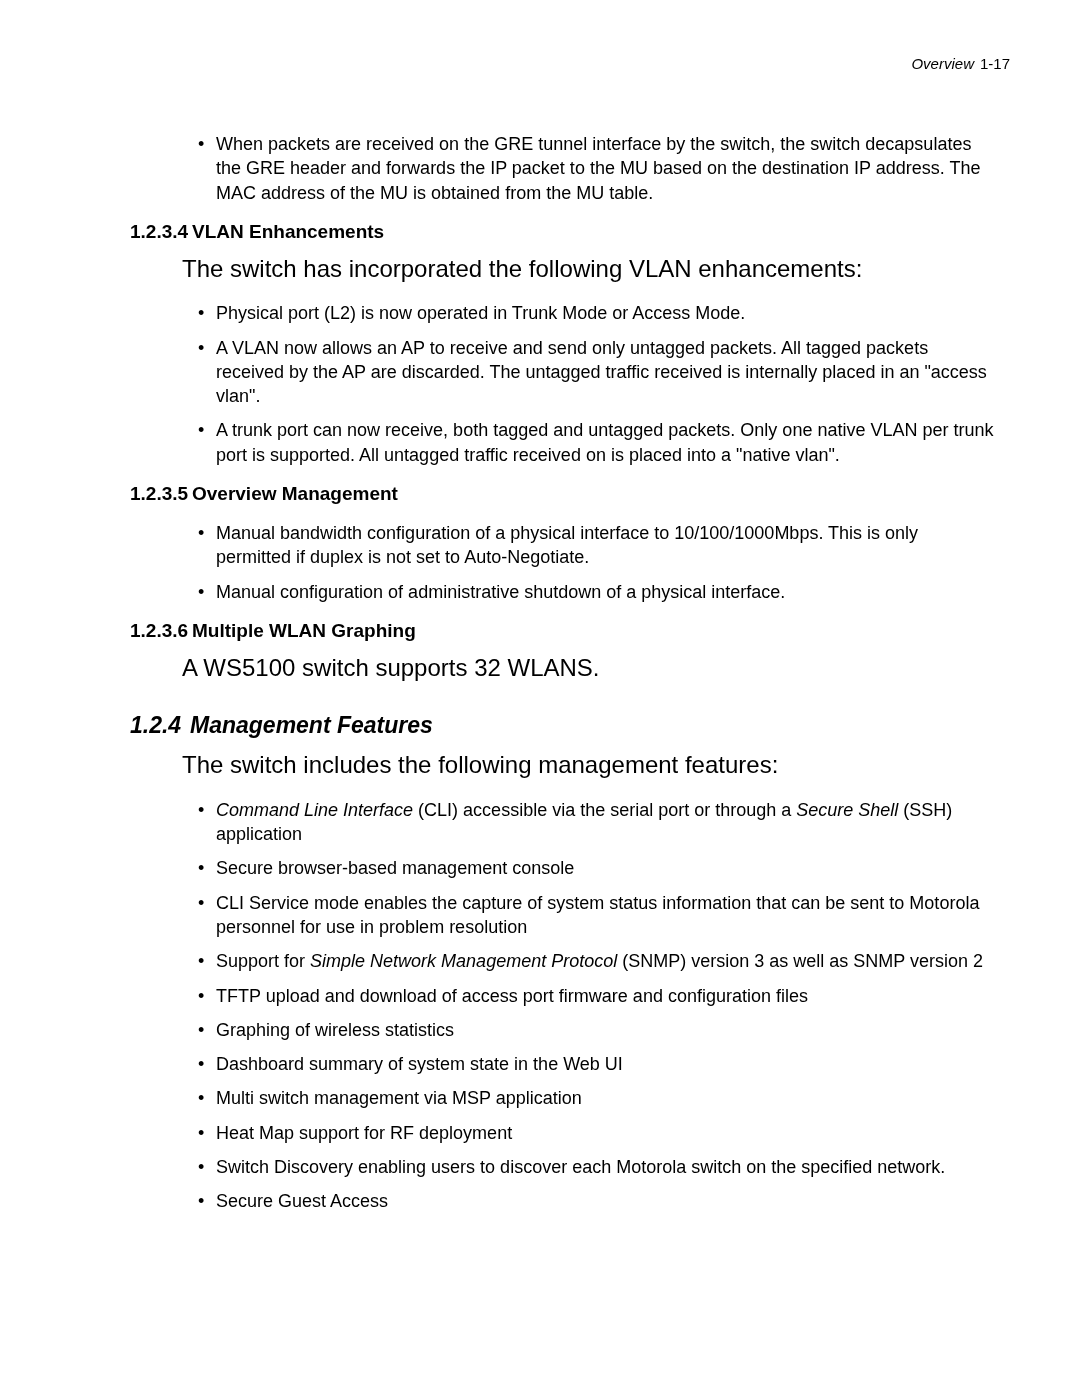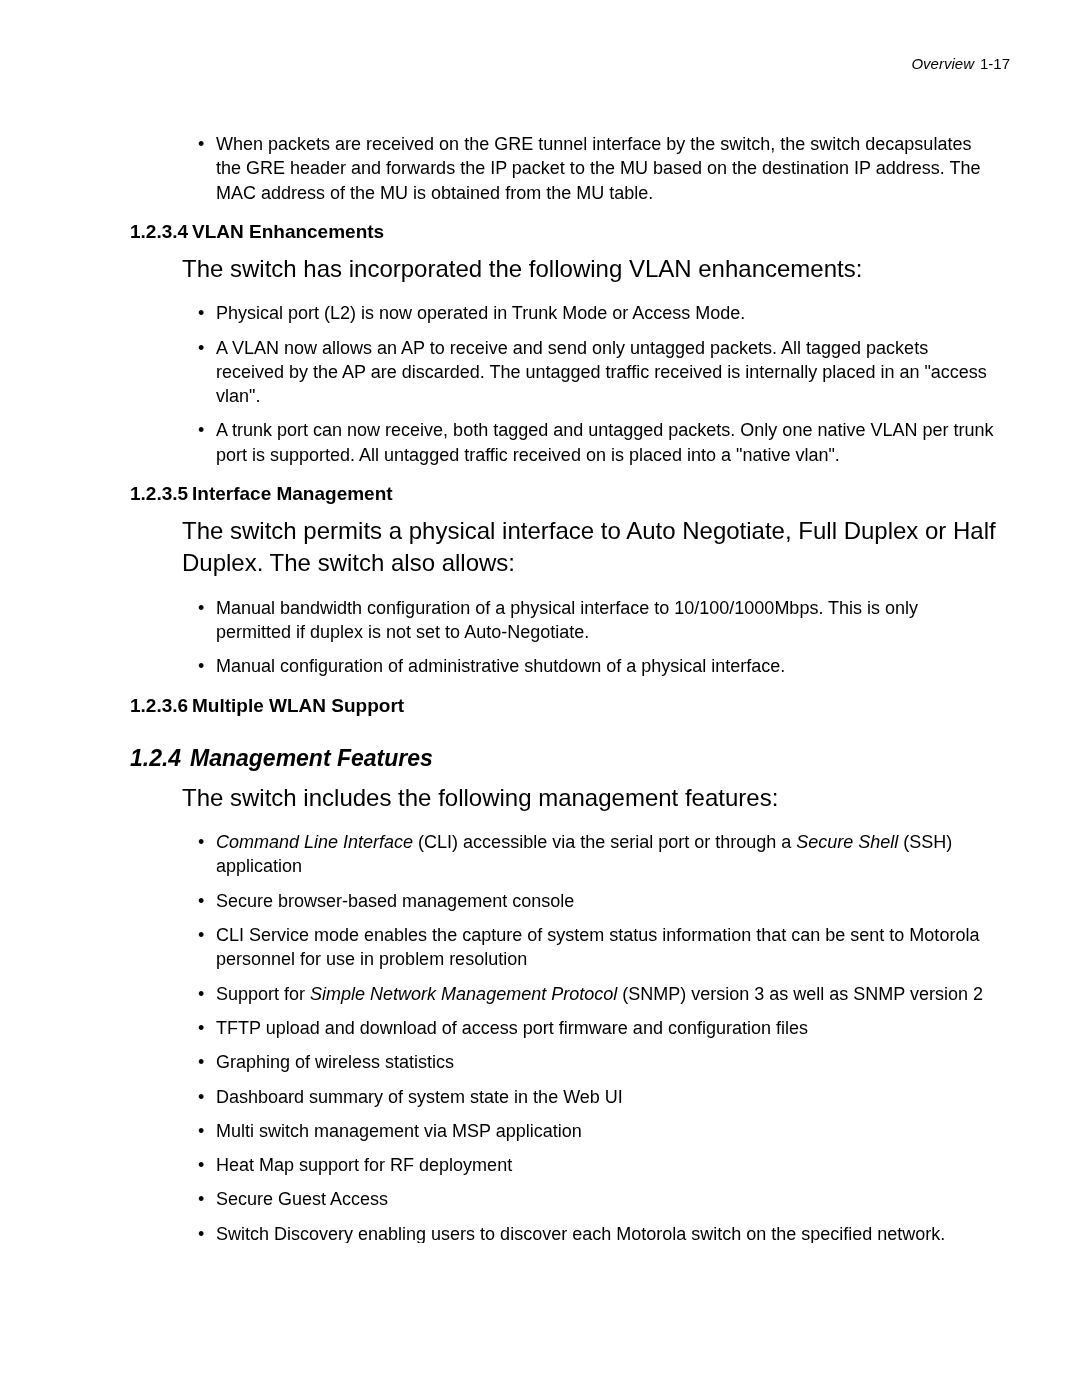--- a/index.html
+++ b/index.html
@@ -99,44 +99,44 @@
       <span class="num">1.2.3.4</span><span>VLAN Enhancements</span>
     </div>
     <p class="para">The switch has incorporated the following VLAN enhancements:</p>
     <ul class="bullet-list">
       <li>Physical port (L2) is now operated in Trunk Mode or Access Mode.</li>
       <li>A VLAN now allows an AP to receive and send only untagged packets. All tagged packets received by the AP are discarded. The untagged traffic received is internally placed in an "access vlan".</li>
       <li>A trunk port can now receive, both tagged and untagged packets. Only one native VLAN per trunk port is supported. All untagged traffic received on is placed into a "native vlan".</li>
     </ul>
 
     <div class="sub-heading">
-      <span class="num">1.2.3.5</span><span>Interface Management</span>
+      <span class="num">1.2.3.5</span><span>Overview Management</span>
     </div>
-    <p class="para">The switch permits a physical interface to Auto Negotiate, Full Duplex or Half Duplex. The switch also allows:</p>
     <ul class="bullet-list">
       <li>Manual bandwidth configuration of a physical interface to 10/100/1000Mbps. This is only permitted if duplex is not set to Auto-Negotiate.</li>
       <li>Manual configuration of administrative shutdown of a physical interface.</li>
     </ul>
 
     <div class="sub-heading">
-      <span class="num">1.2.3.6</span><span>Multiple WLAN Support</span>
+      <span class="num">1.2.3.6</span><span>Multiple WLAN Graphing</span>
     </div>
+    <p class="para">A WS5100 switch supports 32 WLANS.</p>
 
     <div class="section-heading">
       <span class="num">1.2.4</span><span>Management Features</span>
     </div>
     <p class="para">The switch includes the following management features:</p>
     <ul class="bullet-list">
       <li><span class="italic">Command Line Interface</span><span> (CLI) accessible via the serial port or through a </span><span class="italic">Secure Shell</span><span> (SSH) application</span></li>
       <li>Secure browser-based management console</li>
       <li>CLI Service mode enables the capture of system status information that can be sent to Motorola personnel for use in problem resolution</li>
       <li><span>Support for </span><span class="italic">Simple Network Management Protocol</span><span> (SNMP) version 3 as well as SNMP version 2</span></li>
       <li>TFTP upload and download of access port firmware and configuration files</li>
       <li>Graphing of wireless statistics</li>
       <li>Dashboard summary of system state in the Web UI</li>
       <li>Multi switch management via MSP application</li>
       <li>Heat Map support for RF deployment</li>
+      <li>Switch Discovery enabling users to discover each Motorola switch on the specified network.</li>
       <li>Secure Guest Access</li>
-      <li>Switch Discovery enabling users to discover each Motorola switch on the specified network.</li>
     </ul>
 
   </div>
 </div>
 
 </body></html>

